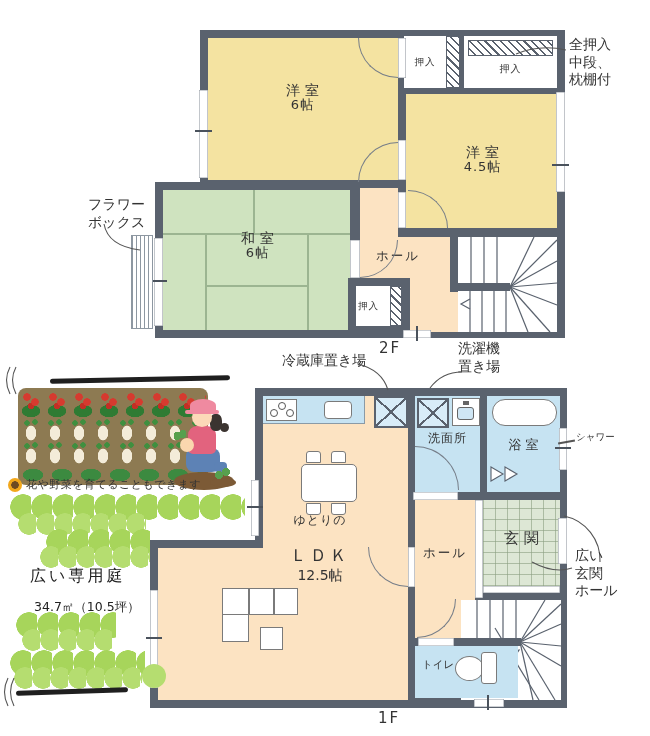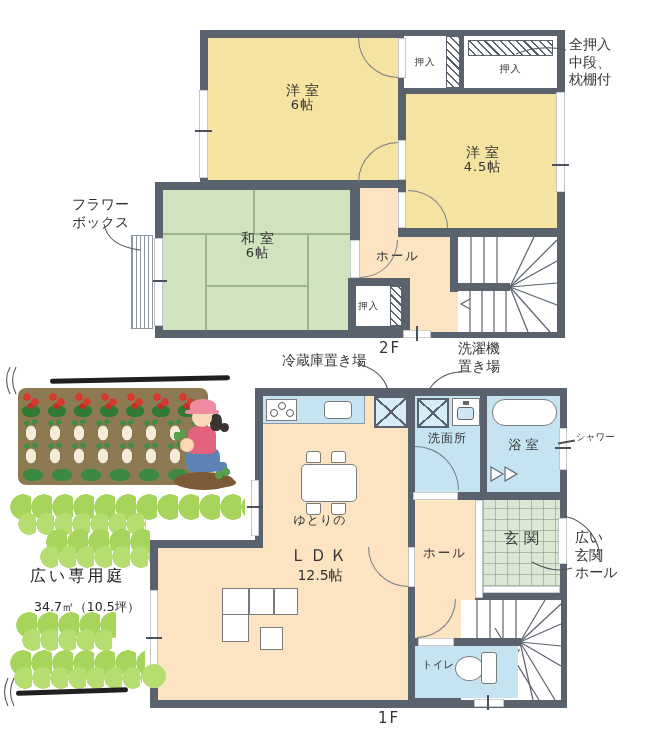--- a/index.html
+++ b/index.html
@@ -130,21 +130,21 @@
   <div class="abs tick" style="left:416px;top:326px;width:2px;height:15px"></div>
 
   <div class="abs win" style="left:199px;top:90px;width:9px;height:88px"></div>
   <div class="abs tick" style="left:195px;top:130px;width:17px;height:2px"></div>
   <div class="abs win" style="left:556px;top:92px;width:9px;height:100px"></div>
   <div class="abs tick" style="left:552px;top:164px;width:17px;height:2px"></div>
   <div class="abs win" style="left:154px;top:238px;width:9px;height:88px"></div>
   <div class="abs tick" style="left:150px;top:280px;width:17px;height:2px"></div>
 
   <div class="abs vstripe" style="left:131px;top:235px;width:22px;height:94px"></div>
-  <div class="abs note" style="left:72px;top:196px">
+  <div class="abs note" style="left:88px;top:196px">
     <div>フラワー</div>
     <div>ボックス</div>
   </div>
   <svg style="left:98px;top:222px" width="46" height="32" viewBox="0 0 46 32">
       <path class="gline" d="M6,2 Q10,24 42,28"></path>
     </svg>
 
   <div class="abs note" style="left:569px;top:36px">
     <div>全押入</div>
     <div>中段、</div>
@@ -203,21 +203,21 @@
   <div class="abs lbl" style="left:413px;top:546px;width:64px;font-size:12.5px;letter-spacing:2px;white-space:nowrap">ホール</div>
   <div class="abs win" style="left:475px;top:500px;width:8px;height:98px"></div>
 
   <div class="abs tile" style="left:483px;top:500px;width:77px;height:86px"></div>
   <div class="abs win" style="left:483px;top:586px;width:77px;height:7px"></div>
   <div class="abs lbl" style="left:483px;top:530px;width:77px;font-size:15px;letter-spacing:5px;text-indent:5px;white-space:nowrap">玄関</div>
   <div class="abs win" style="left:558px;top:518px;width:9px;height:46px"></div>
   <svg style="left:556px;top:514px" width="46" height="52" viewBox="0 0 46 52">
       <path class="gline" d="M8,2 A45,45 0 0 1 44,48"></path>
     </svg>
-  <div class="abs note" style="left:575px;top:529px">
+  <div class="abs note" style="left:575px;top:547px">
     <div>広い</div>
     <div>玄関</div>
     <div>ホール</div>
   </div>
   <svg style="left:530px;top:556px" width="44" height="18" viewBox="0 0 44 18">
       <path class="gline" d="M2,6 Q24,18 42,12"></path>
     </svg>
 
   <div class="abs white" style="left:461px;top:600px;width:100px;height:100px"></div>
   <svg style="left:461px;top:600px" width="100" height="100" viewBox="0 0 100 100">
@@ -307,20 +307,24 @@
     <div class="abs" style="left:20px;top:12px;width:20px;height:19px;background:#fcd9b8;border-radius:50%"></div>
     <div class="abs" style="left:18px;top:3px;width:26px;height:13px;background:#ef8aa0;border-radius:100% 100% 0 0"></div>
     <div class="abs" style="left:13px;top:14px;width:34px;height:4px;background:#ef8aa0;border-radius:2px"></div>
     <div class="abs" style="left:2px;top:34px;width:12px;height:10px;background-image:radial-gradient(circle 4px at 3px 6px,#57a04e 4px,transparent 4px),radial-gradient(circle 4px at 9px 4px,#57a04e 4px,transparent 4px)"></div>
   </div>
   <div class="abs" style="left:210px;top:466px;width:28px;height:22px">
     <div class="abs" style="left:0;top:12px;width:26px;height:9px;background:#7c5a36;border-radius:50%"></div>
     <div class="abs" style="left:5px;top:2px;width:16px;height:12px;background-image:radial-gradient(circle 4px at 4px 7px,#57a04e 4px,transparent 4px),radial-gradient(circle 4px at 11px 4px,#57a04e 4px,transparent 4px)"></div>
   </div>
 
+  <div class="abs" style="left:8px;top:477px;display:flex;align-items:center;gap:4px">
+    <span style="width:14px;height:14px;border-radius:50%;background:radial-gradient(circle 3.5px at 50% 50%,#6e4a22 3.5px,#f2a71b 4px);display:inline-block"></span>
+    <span style="font-size:11px;letter-spacing:.5px;color:#333;white-space:nowrap">花や野菜を育てることもできます</span>
+  </div>
 
   <div class="abs grass" style="left:10px;top:492px;width:235px"></div>
   <div class="abs grass2" style="left:18px;top:512px;width:128px"></div>
   <div class="abs grass" style="left:46px;top:527px;width:104px"></div>
   <div class="abs grass2" style="left:40px;top:545px;width:110px"></div>
   <div class="abs grass" style="left:16px;top:610px;width:100px"></div>
   <div class="abs grass2" style="left:22px;top:628px;width:90px"></div>
   <div class="abs grass" style="left:10px;top:648px;width:135px"></div>
   <div class="abs grass2" style="left:14px;top:666px;width:128px"></div>
   <div class="abs" style="left:142px;top:664px;width:24px;height:24px;border-radius:50%;background:#b5dd70"></div>

